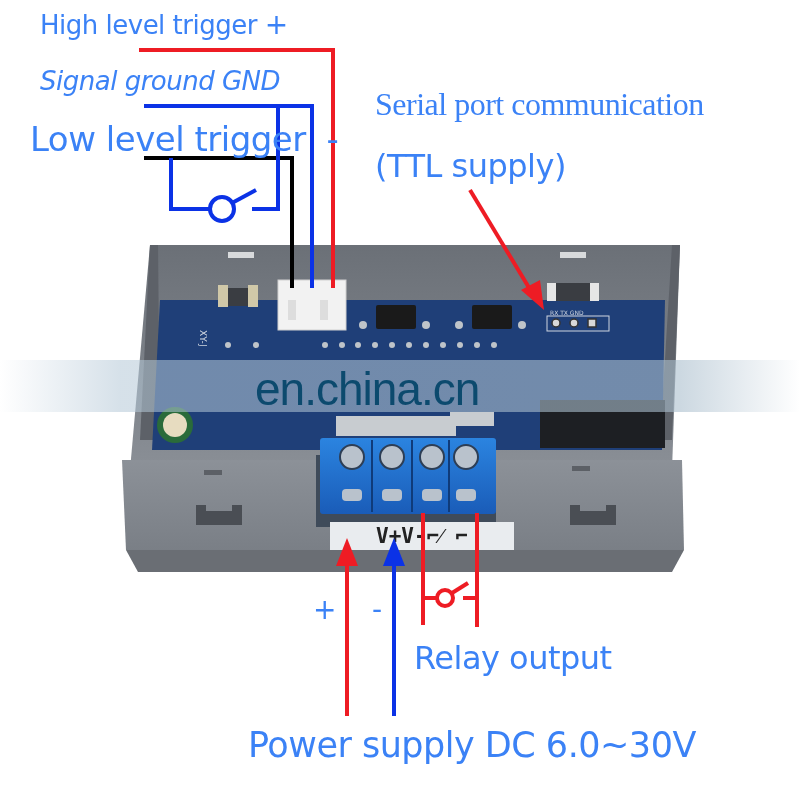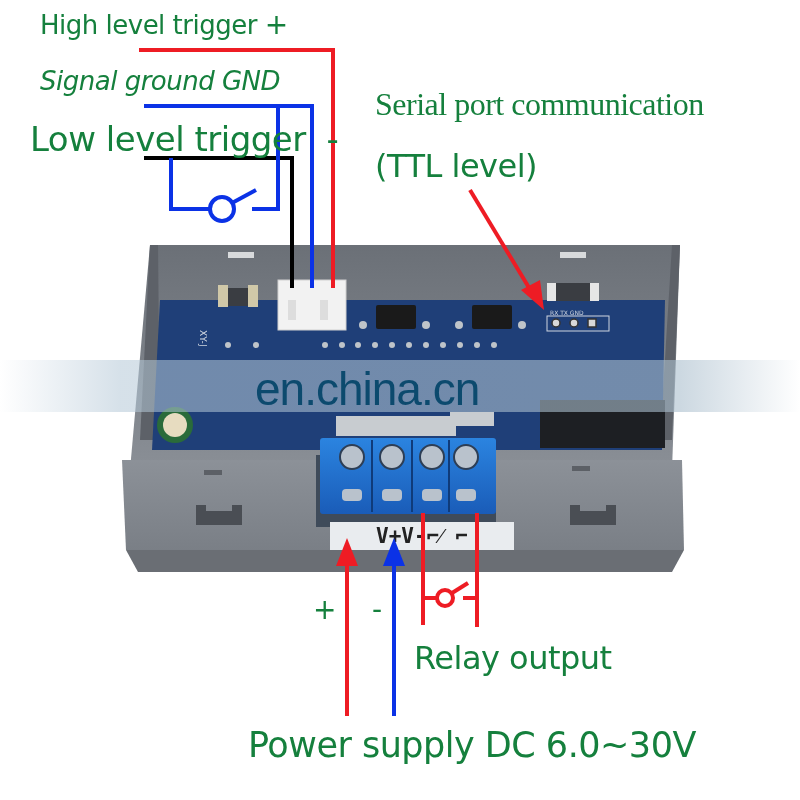--- a/index.html
+++ b/index.html
@@ -1,17 +1,17 @@
 <!DOCTYPE html>
 <html><head>
 <meta charset="utf-8">
 <style>
   html,body{margin:0;padding:0;background:#ffffff;}
   body{width:800px;height:800px;position:relative;overflow:hidden;font-family:"DejaVu Sans","Liberation Sans",sans-serif;}
-  .lbl{position:absolute;color:#15803d;white-space:nowrap;line-height:1;letter-spacing:-0.5px;}
+  .lbl{position:absolute;color:#3b82f6;white-space:nowrap;line-height:1;letter-spacing:-0.5px;}
   svg{position:absolute;left:0;top:0;}
   .wm{position:absolute;left:0;top:360px;width:800px;height:52px;background:linear-gradient(to right,rgba(255,255,255,0) 0%,rgba(180,200,215,0.55) 15%,rgba(170,190,205,0.6) 85%,rgba(255,255,255,0) 100%);}
   .wm-text{position:absolute;left:255px;top:362px;font-size:46px;color:#0c4a6e;letter-spacing:-1px;font-family:"Liberation Sans",sans-serif;}
   .term-label{position:absolute;left:330px;top:522px;width:184px;height:28px;background:#e9ecef;border-radius:0;font-family:"DejaVu Sans Mono",monospace;font-size:21px;font-weight:bold;color:#222;line-height:28px;text-align:center;}
 </style>
 </head>
 <body>
 
 <svg width="800" height="800">
   <defs>
@@ -170,19 +170,19 @@
     <line x1="452" y1="593" x2="468" y2="583"></line>
     <line x1="463" y1="598" x2="477" y2="598"></line>
   </g>
 </svg>
 
 <div class="lbl" style="left:40px;top:11px;font-size:26px;"><span>High level trigger</span> <span style="font-size:28px;">+</span></div>
 <div class="lbl" style="left:40px;top:68px;font-size:26px;font-style:italic;">Signal ground GND</div>
 <div class="lbl" style="left:30px;top:122px;font-size:34px;text-align:center;"><span>Low level trigger</span>&nbsp;&nbsp;<span>-</span></div>
 
 <div class="lbl" style="left:375px;top:88px;font-size:32px;font-family:Liberation Serif, serif;">Serial port communication</div>
-<div class="lbl" style="left:375px;top:150px;font-size:32px;">(TTL level)</div>
+<div class="lbl" style="left:375px;top:150px;font-size:32px;">(TTL supply)</div>
 
 <div class="lbl" style="left:313px;top:596px;font-size:28px;">+</div>
 <div class="lbl" style="left:372px;top:596px;font-size:28px;">-</div>
 
 <div class="lbl" style="left:414px;top:642px;font-size:32px;">Relay output</div>
 <div class="lbl" style="left:248px;top:728px;font-size:35px;">Power supply DC 6.0~30V</div>
 
 </body></html>

